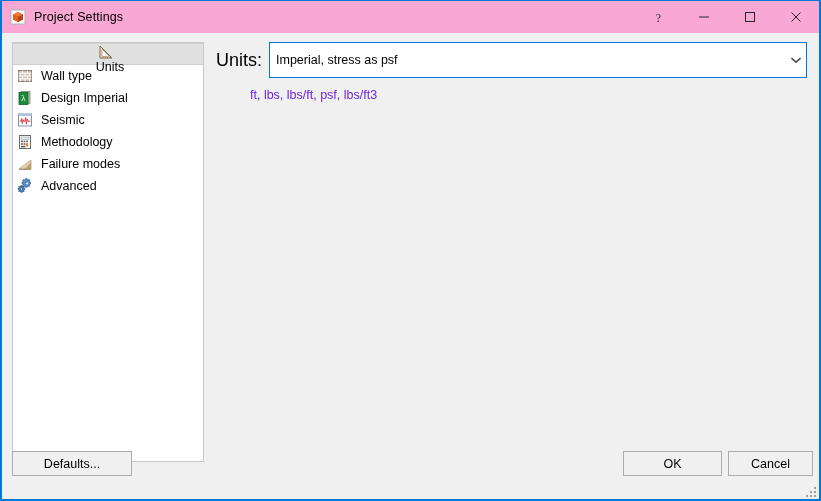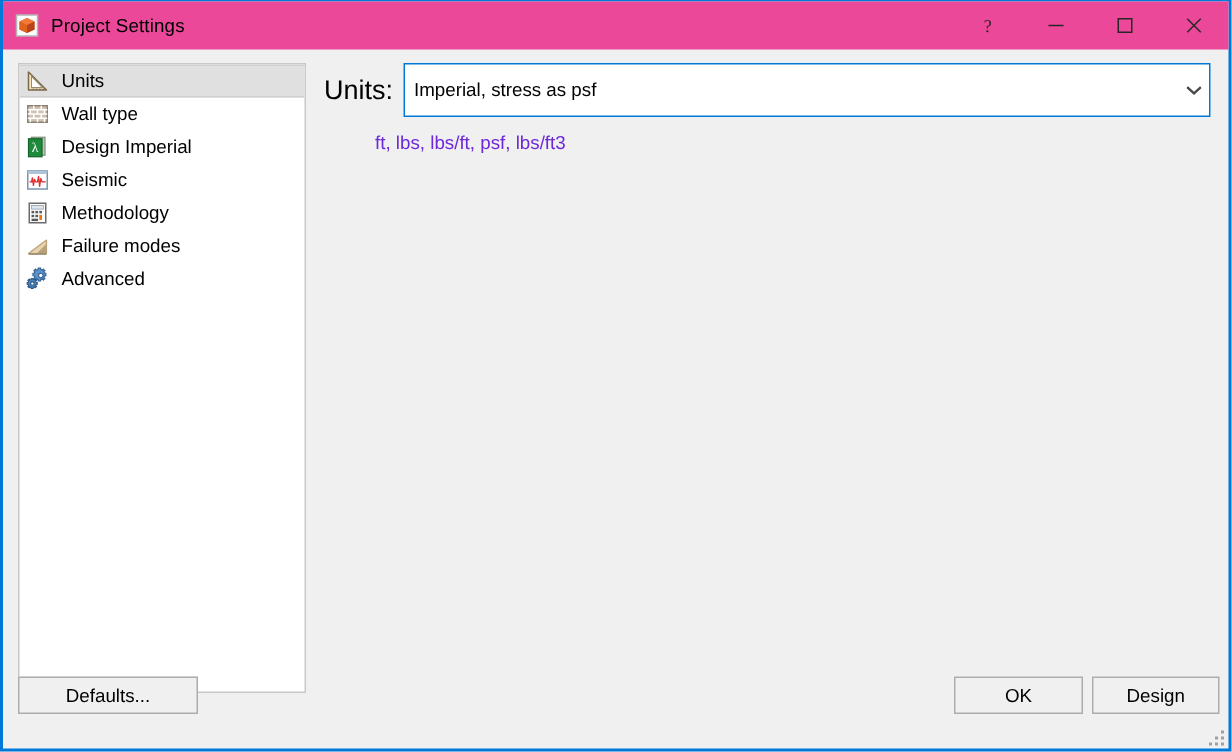--- a/index.html
+++ b/index.html
@@ -28,21 +28,21 @@
     border-bottom-width: 2px;
     background: #f0f0f0;
     display: flex;
     flex-direction: column;
   }
 
   
   .titlebar {
     height: 23px;
     min-height: 32px;
-    background: #ec4899;
+    background: #f9a8d4;
     display: flex;
     align-items: center;
     position: relative;
   }
   .title-icon {
     width: 16px;
     height: 16px;
     margin-left: 8px;
     margin-right: 8px;
     flex: 0 0 auto;
@@ -97,20 +97,21 @@
     align-items: center;
     padding-left: 4px;
     box-sizing: border-box;
     cursor: default;
   }
   .nav-item.selected {
     background: #e0e0e0;
     border: 1px solid #d0d0d0;
     border-left: none;
     border-right: none;
+    flex-direction: column;
   }
   .nav-item .nic {
     width: 16px;
     height: 16px;
     margin-right: 8px;
     flex: 0 0 auto;
     position: relative;
   }
   .nav-item .nlabel {
     font-size: 12.5px;
@@ -193,21 +194,21 @@
   .btn-defaults {
     position: absolute;
     left: 10px;
     top: 6px;
     width: 120px;
   }
   .btn-ok {
     position: absolute;
     right: 97px;
     top: 6px;
-    width: 86px;
+    width: 99px;
   }
   .btn-cancel {
     position: absolute;
     right: 6px;
     top: 6px;
     width: 85px;
   }
   .resize-grip {
     position: absolute;
     right: 2px;
@@ -390,21 +391,21 @@
         </div>
       </div>
       <div class="helper-text">ft, lbs, lbs/ft, psf, lbs/ft3</div>
     </div>
 
   </div>
 
   <div class="footer">
     <button class="btn btn-defaults">Defaults...</button>
     <button class="btn btn-ok">OK</button>
-    <button class="btn btn-cancel">Design</button>
+    <button class="btn btn-cancel">Cancel</button>
     <div class="resize-grip">
       <i style="left:9px; top:1px;"></i>
       <i style="left:5px; top:5px;"></i>
         <i style="left:9px; top:5px;"></i>
       <i style="left:1px; top:9px;"></i>
         <i style="left:5px; top:9px;"></i>
         <i style="left:9px; top:9px;"></i>
     </div>
   </div>
 

